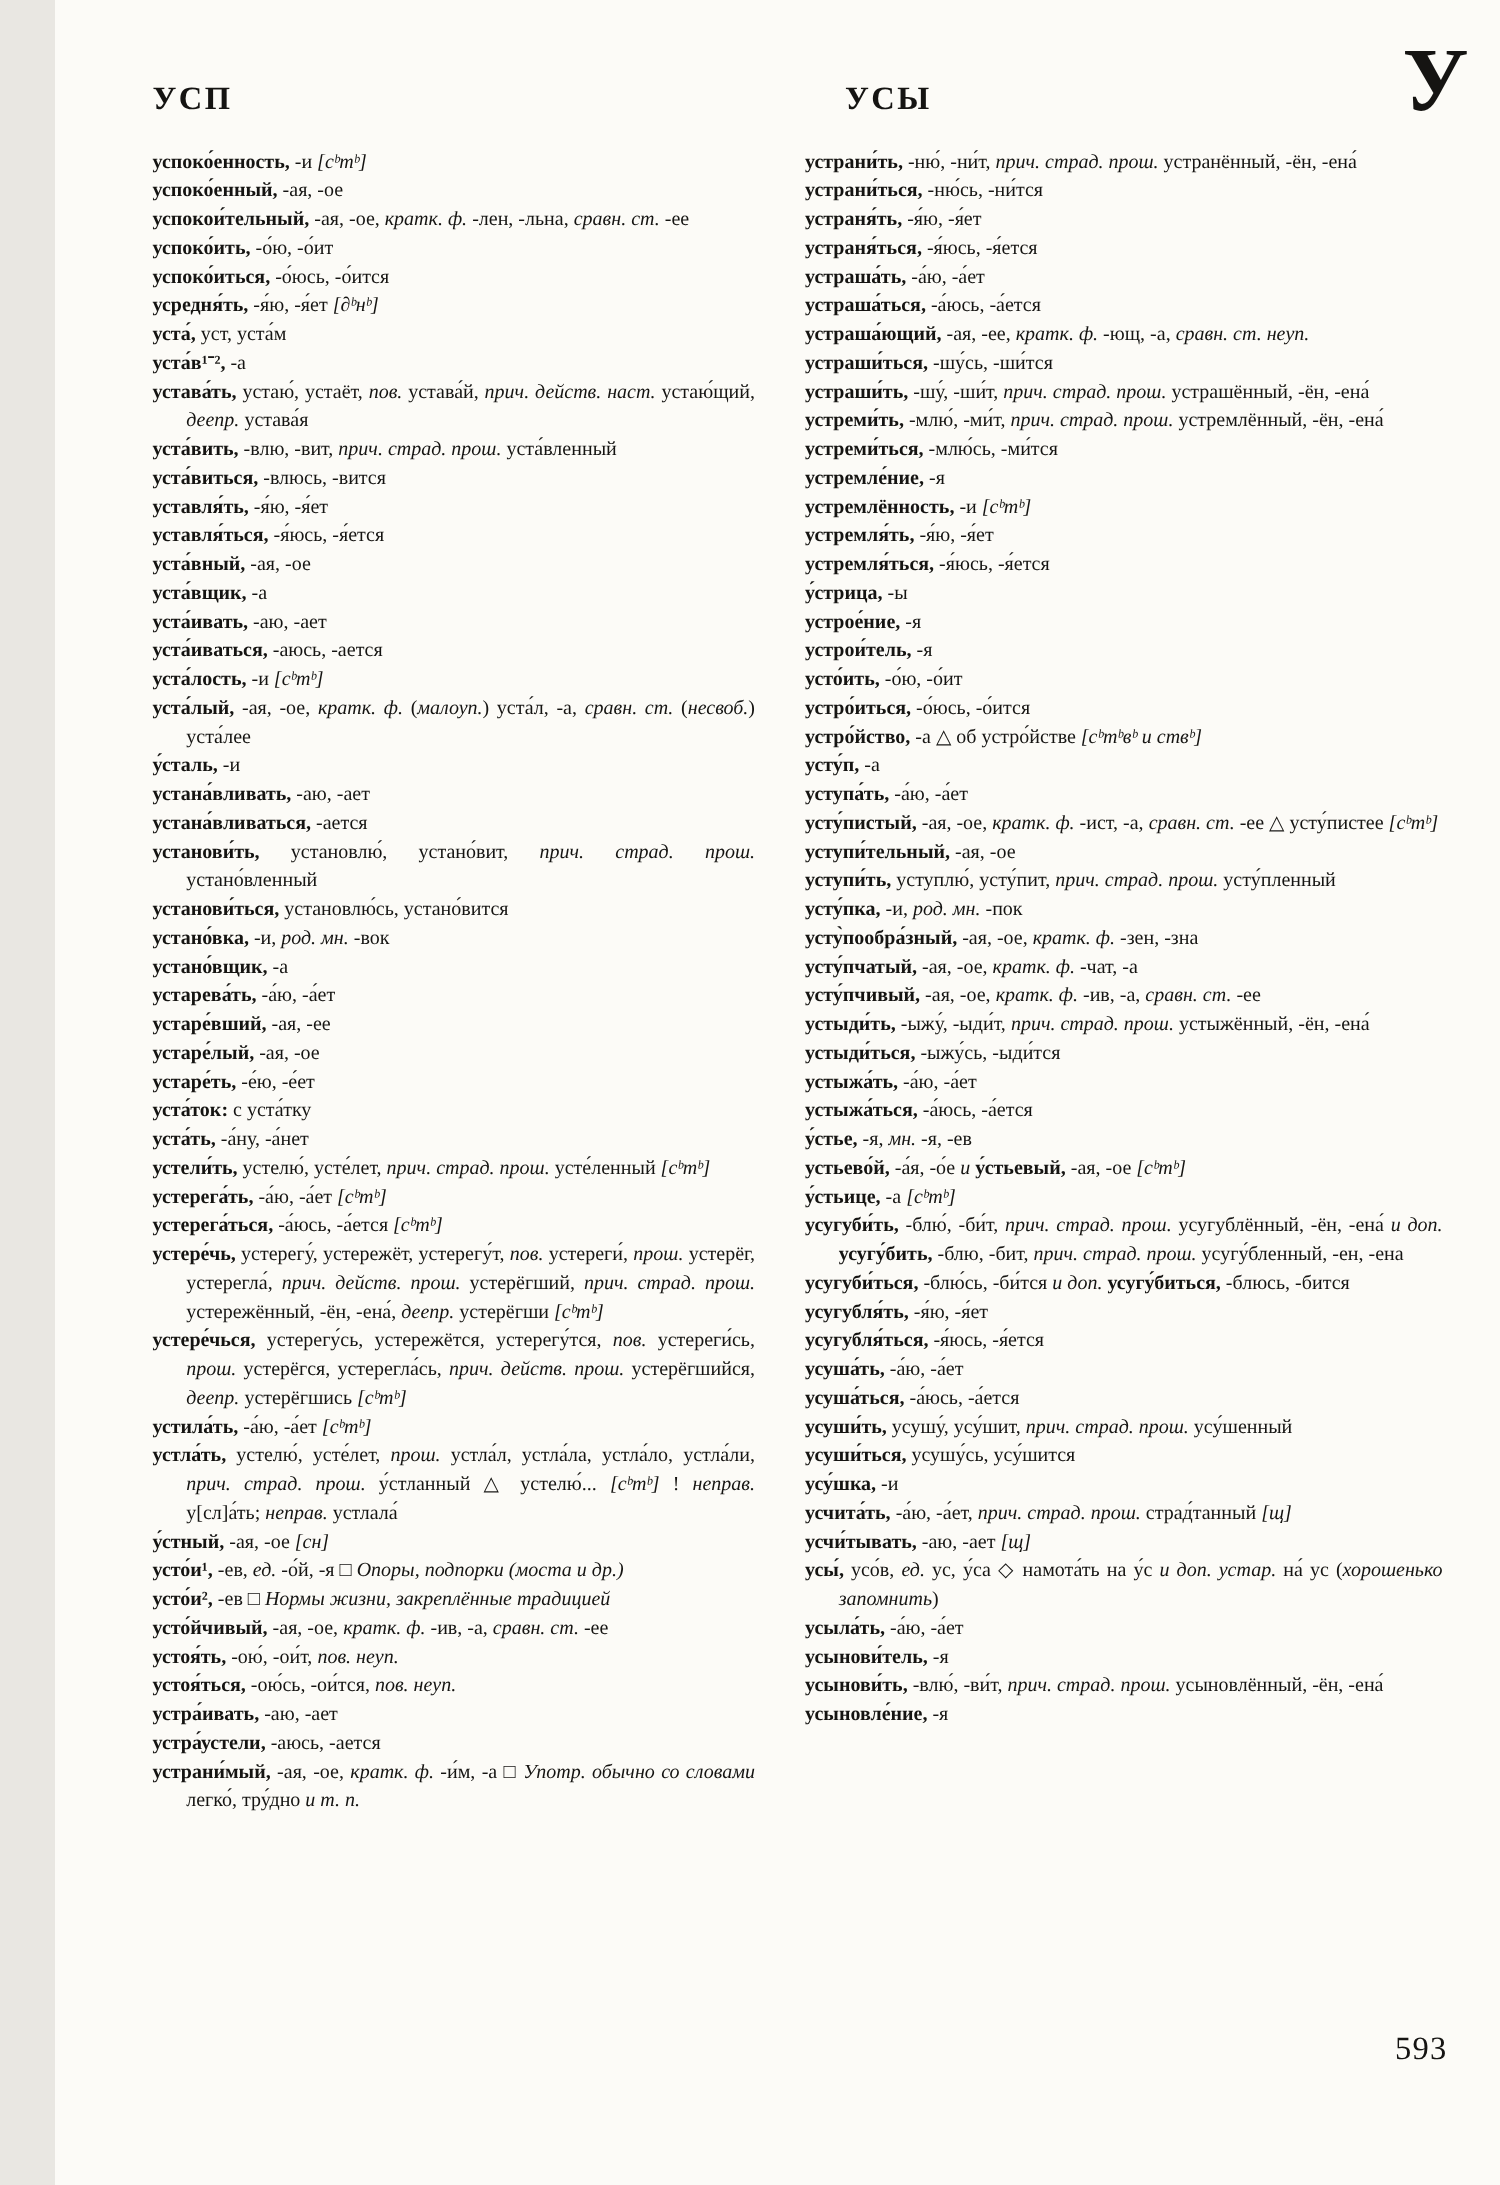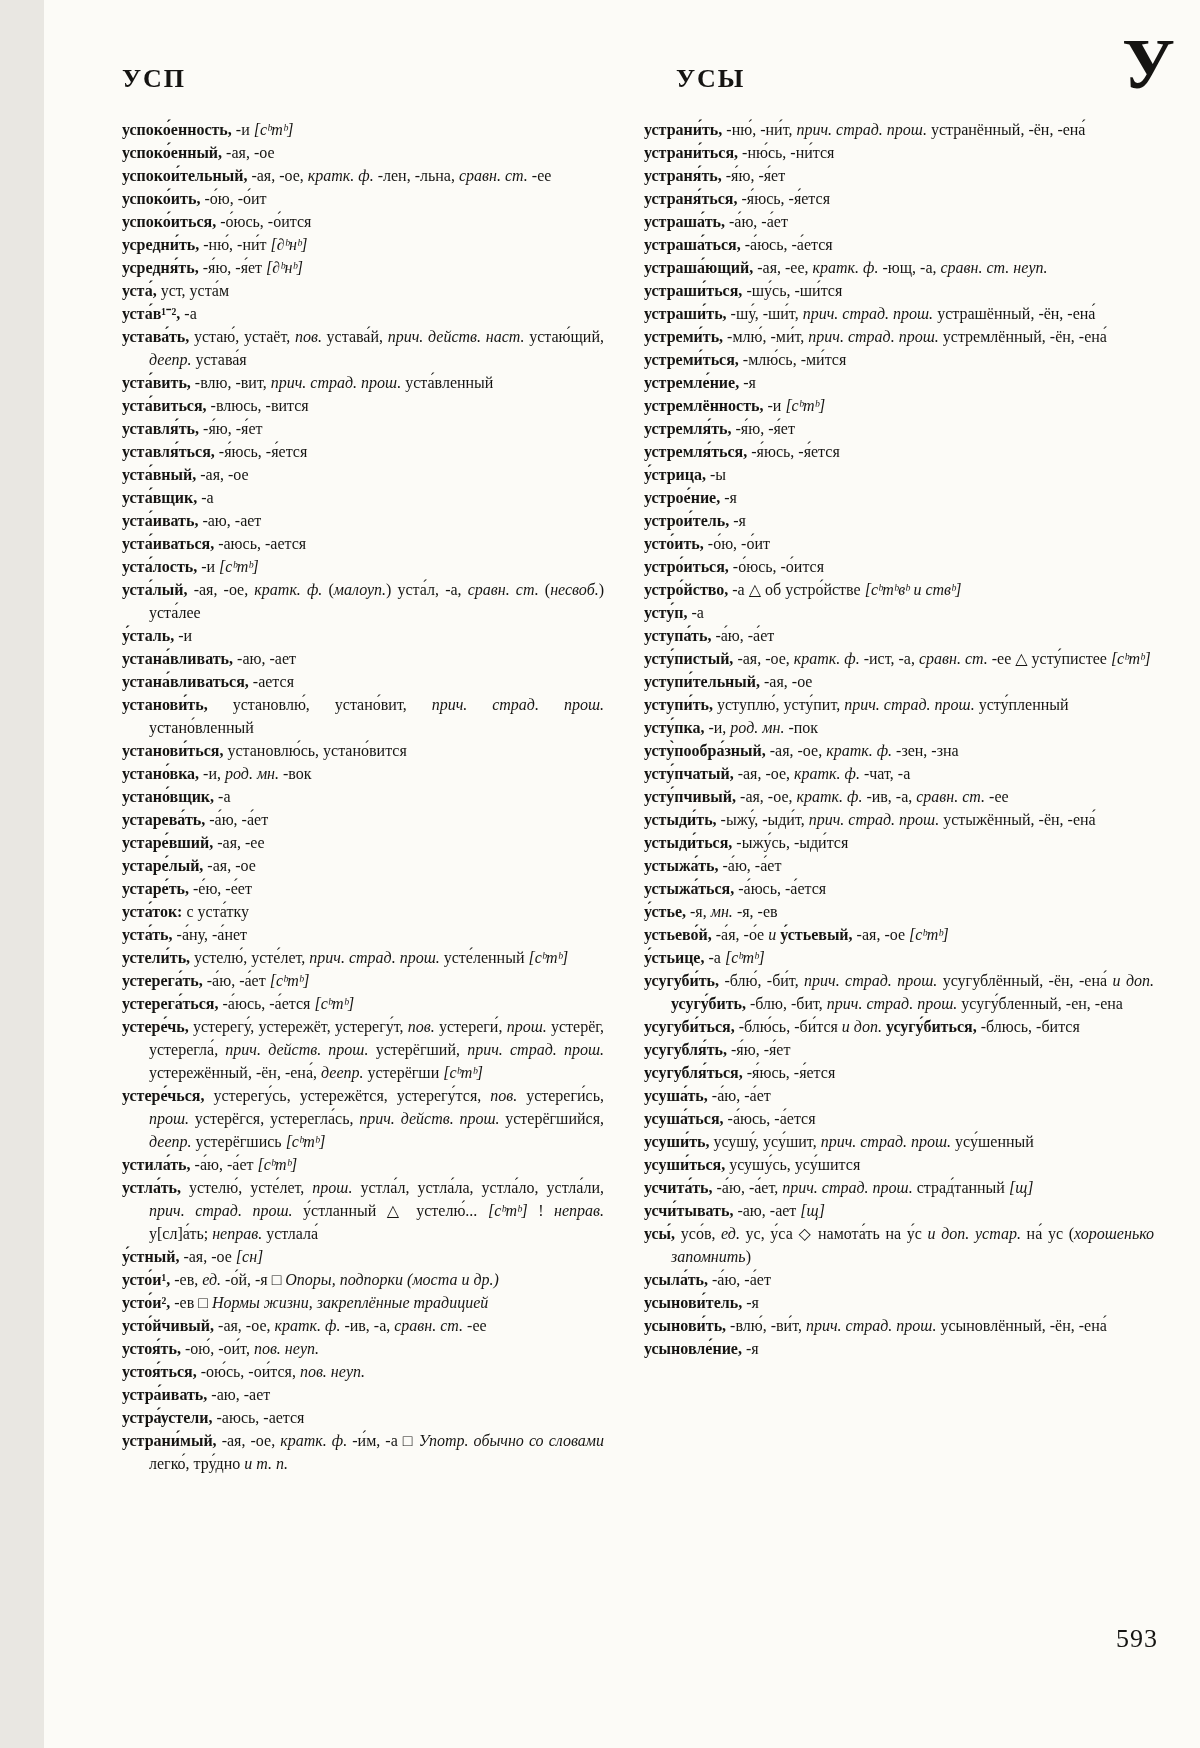--- a/index.html
+++ b/index.html
@@ -68,21 +68,20 @@
   </div>
 
   <div class="big-letter">У</div>
 
   <div class="column col-left" id="col-left">
       <div class="entry"><span class="head">успоко́енность,</span><span> -и </span><span class="i">[сᵇтᵇ]</span></div>
       <div class="entry"><span class="head">успоко́енный,</span><span> -ая, -ое</span></div>
       <div class="entry"><span class="head">успокои́тельный,</span><span> -ая, -ое, </span><span class="i">кратк. ф.</span><span> -лен, -льна, </span><span class="i">сравн. ст.</span><span> -ее</span></div>
       <div class="entry"><span class="head">успоко́ить,</span><span> -о́ю, -о́ит</span></div>
       <div class="entry"><span class="head">успоко́иться,</span><span> -о́юсь, -о́ится</span></div>
-      <div class="entry"><span class="head">усредни́ть,</span><span> -ню́, -ни́т </span><span class="i">[∂ᵇнᵇ]</span></div>
       <div class="entry"><span class="head">усредня́ть,</span><span> -я́ю, -я́ет </span><span class="i">[∂ᵇнᵇ]</span></div>
       <div class="entry"><span class="head">уста́,</span><span> уст, уста́м</span></div>
       <div class="entry"><span class="head">уста́в¹⁻²,</span><span> -а</span></div>
       <div class="entry"><span class="head">устава́ть,</span><span> устаю́, устаёт, </span><span class="i">пов.</span><span> устава́й, </span><span class="i">прич. действ. наст.</span><span> устаю́щий, </span><span class="i">деепр.</span><span> устава́я</span></div>
       <div class="entry"><span class="head">уста́вить,</span><span> -влю, -вит, </span><span class="i">прич. страд. прош.</span><span> уста́вленный</span></div>
       <div class="entry"><span class="head">уста́виться,</span><span> -влюсь, -вится</span></div>
       <div class="entry"><span class="head">уставля́ть,</span><span> -я́ю, -я́ет</span></div>
       <div class="entry"><span class="head">уставля́ться,</span><span> -я́юсь, -я́ется</span></div>
       <div class="entry"><span class="head">уста́вный,</span><span> -ая, -ое</span></div>
       <div class="entry"><span class="head">уста́вщик,</span><span> -а</span></div>
@@ -160,20 +159,21 @@
       <div class="entry"><span class="head">устьево́й,</span><span> -а́я, -о́е </span><span class="i">и</span><span class="b"> у́стьевый,</span><span> -ая, -ое </span><span class="i">[сᵇтᵇ]</span></div>
       <div class="entry"><span class="head">у́стьице,</span><span> -а </span><span class="i">[сᵇтᵇ]</span></div>
       <div class="entry"><span class="head">усугуби́ть,</span><span> -блю́, -би́т, </span><span class="i">прич. страд. прош.</span><span> усугублённый, -ён, -ена́ </span><span class="i">и доп.</span><span class="b"> усугу́бить,</span><span> -блю, -бит, </span><span class="i">прич. страд. прош.</span><span> усугу́бленный, -ен, -ена</span></div>
       <div class="entry"><span class="head">усугуби́ться,</span><span> -блю́сь, -би́тся </span><span class="i">и доп.</span><span class="b"> усугу́биться,</span><span> -блюсь, -бится</span></div>
       <div class="entry"><span class="head">усугубля́ть,</span><span> -я́ю, -я́ет</span></div>
       <div class="entry"><span class="head">усугубля́ться,</span><span> -я́юсь, -я́ется</span></div>
       <div class="entry"><span class="head">усуша́ть,</span><span> -а́ю, -а́ет</span></div>
       <div class="entry"><span class="head">усуша́ться,</span><span> -а́юсь, -а́ется</span></div>
       <div class="entry"><span class="head">усуши́ть,</span><span> усушу́, усу́шит, </span><span class="i">прич. страд. прош.</span><span> усу́шенный</span></div>
       <div class="entry"><span class="head">усуши́ться,</span><span> усушу́сь, усу́шится</span></div>
+      <div class="entry"><span class="head">усу́шка,</span><span> -и</span></div>
       <div class="entry"><span class="head">усчита́ть,</span><span> -а́ю, -а́ет, </span><span class="i">прич. страд. прош.</span><span> страд́танный </span><span class="i">[щ]</span></div>
       <div class="entry"><span class="head">усчи́тывать,</span><span> -аю, -ает </span><span class="i">[щ]</span></div>
       <div class="entry"><span class="head">усы́,</span><span> усо́в, </span><span class="i">ед.</span><span> ус, у́са ◇ намота́ть на у́с </span><span class="i">и доп. устар.</span><span> на́ ус (</span><span class="i">хорошенько запомнить</span><span>)</span></div>
       <div class="entry"><span class="head">усыла́ть,</span><span> -а́ю, -а́ет</span></div>
       <div class="entry"><span class="head">усынови́тель,</span><span> -я</span></div>
       <div class="entry"><span class="head">усынови́ть,</span><span> -влю́, -ви́т, </span><span class="i">прич. страд. прош.</span><span> усыновлённый, -ён, -ена́</span></div>
       <div class="entry"><span class="head">усыновле́ние,</span><span> -я</span></div>
     </div>
 
   <div class="page-number">593</div>

